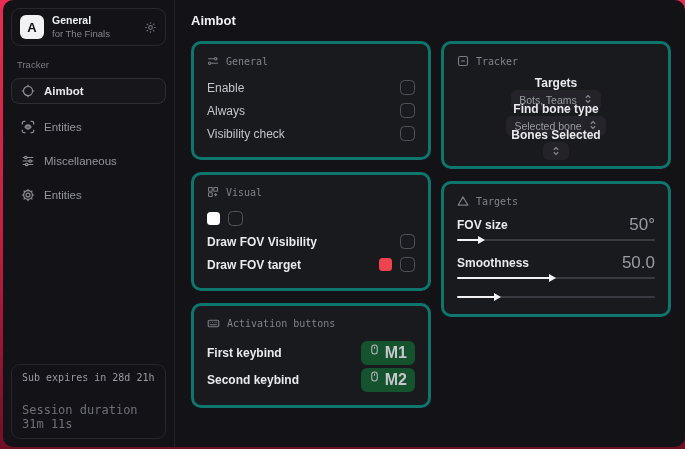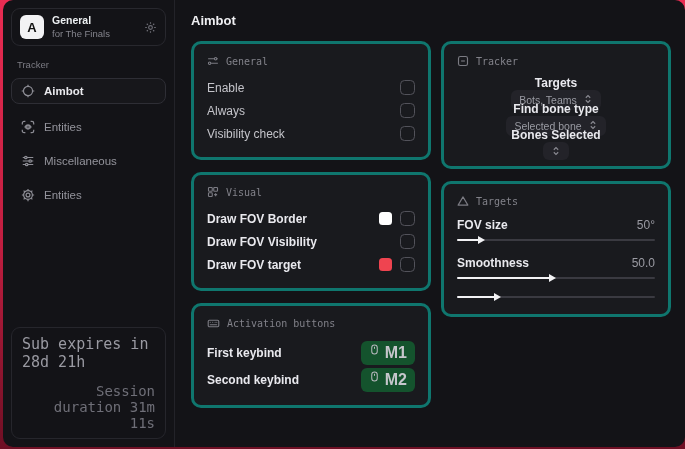--- a/index.html
+++ b/index.html
@@ -37,22 +37,22 @@
     color:#94949c; font-size:11.5px; border:1px solid transparent; cursor:pointer;
   }
   .nav-item.active { border-color:#2e2e35; background:#17171b; color:#e9e9ed; font-weight:bold; }
   .nav-item .nicon { display:flex; color:#8d8d95; }
   .nav-item + .nav-item { margin-top:8px; }
   .nav-item.active + .nav-item { margin-top:10px; }
   .side-footer {
     position:absolute; left:8px; right:8px; bottom:8px;
     border:1px solid #26262c; border-radius:9px; padding:7px 10px;
   }
-  .foot-line1 { font-family:"DejaVu Sans Mono", monospace; color:#9a9aa2; font-size:15px; }
-  .foot-line2 { font-family:"DejaVu Sans Mono", monospace; color:#6f6f78; font-size:14px; margin-top:12px;text-align:right; }
+  .foot-line1 { font-family:"DejaVu Sans Mono", monospace; color:#9a9aa2; font-size:10px; }
+  .foot-line2 { font-family:"DejaVu Sans Mono", monospace; color:#6f6f78; font-size:12px; margin-top:20px; }
   
   .main { position:absolute; left:173px; top:0; right:0; bottom:0; padding:13px 14px 0 15px; }
   .page-title { color:#f0f0f3; font-size:13px; font-weight:bold; margin-bottom:13px; }
   .cols { display:flex; gap:10px; }
   .col-left { width:240px; flex:none; }
   .col-right { flex:1; }
   .card {
     background:#191a1e; border:3px solid #0f766e; border-radius:10px;
     padding:11px 13px 12px 13px; margin-bottom:12px;
   }
@@ -78,21 +78,21 @@
   .keybtn .micon { display:flex; color:#b9b9bf; }
   .dropdown {
     display:flex; align-items:flex-start; gap:6px; background:#232329; color:#9a9ba3;
     border-radius:6px; padding:4px 8px; font-size:10.5px; cursor:pointer; white-space:nowrap;
   }
   .dropdown .dicon { display:flex; color:#8a8a92; }
   .trow { height:26px;flex-direction:column; }
   
   .slider-group { margin-bottom:9px; }
   .slider-top { display:flex; justify-content:space-between; align-items:center; height:17px; }
-  .slider-value { color:#9b9ba3; font-size:12px; }
+  .slider-value { color:#9b9ba3; font-size:17px; }
   .track { position:relative; height:10px; margin-top:2px; cursor:pointer; }
   .track-bg { position:absolute; left:0; right:0; top:4px; height:2px; background:#3a3a41; border-radius:2px; }
   .track-fill { position:absolute; left:0; top:4px; height:2px; background:#f2f2f4; border-radius:2px; }
   .thumb {
     position:absolute; top:1px; width:0; height:0; margin-left:-3px;
     border-top:4px solid transparent; border-bottom:4px solid transparent;
     border-left:7px solid #f2f2f4;
   }
 </style>
 </head>
@@ -206,21 +206,20 @@
               <svg width="12" height="12" viewBox="0 0 16 16" fill="none" stroke="currentColor" stroke-width="1.5">
                 <rect x="2" y="2" width="5" height="5" rx="1"></rect>
                   <rect x="9" y="2" width="5" height="5" rx="1"></rect>
                 <rect x="2" y="9" width="5" height="5" rx="1"></rect>
                   <path d="M11.5 9.5v4M9.5 11.5h4"></path>
               </svg>
             </span>
             <span>Visual</span>
           </div>
           <div class="row">
-            <span class="row-label strong">Draw FOV Border</span>
             <span class="row-right">
               <span class="swatch" style="background: rgb(255, 255, 255);"></span>
               <span class="checkbox"></span>
             </span>
           </div>
           <div class="row">
             <span class="row-label strong">Draw FOV Visibility</span>
             <span class="row-right">
               <span class="checkbox"></span>
             </span>

